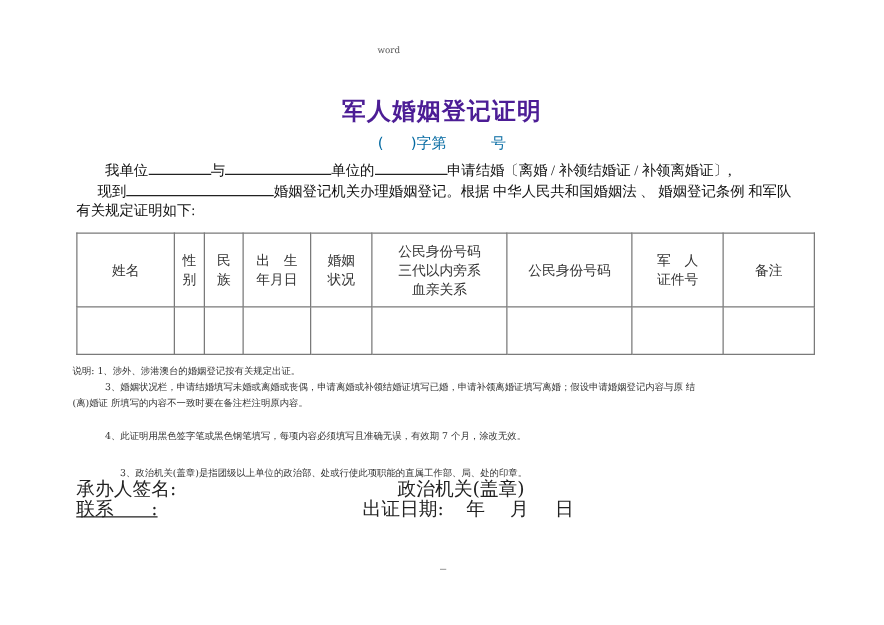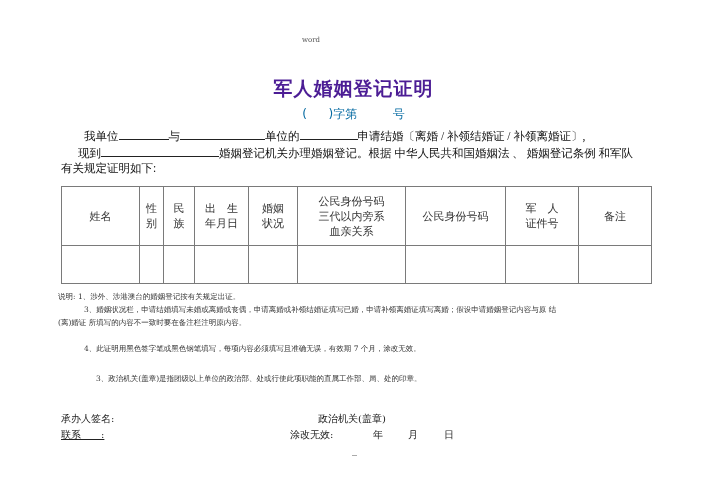--- a/index.html
+++ b/index.html
@@ -11,21 +11,21 @@
            font-family:"DejaVu Sans","Liberation Sans",sans-serif; letter-spacing:1px; color:#4c1d95; }
   .docno { left:0; width:707px; top:106px; text-align:center; font-size:12px;
            font-family:"DejaVu Sans","Liberation Sans",sans-serif; color:#0369a1; }
   .docno span { display:inline-block; }
   .body-line { font-family:Liberation Serif, serif; font-size:11.5px; color:#111; }
   .blank { display:inline-block; border-bottom:1px solid #222; height:11px; vertical-align:baseline; }
   table.form { position:absolute; left:61px; top:186px; border-collapse:collapse; }
   table.form td { border:1px solid #7a7a7a; text-align:center; vertical-align:middle;
                   font-size:11px; color:#333; line-height:15px; padding:0; }
   .notes { left:58px; font-size:7.5px; color:#333; }
-  .sig { font-size:10px; color:#222;margin-top:30px; }
+  .sig { font-size:15px; color:#222; }
   .mark { left:352px; top:455px; width:5px; height:1px; background:#aaa; }
 </style>
 </head>
 <body>
 
 <div class="abs header-word">word</div>
 
 <div class="abs title">军人婚姻登记证明</div>
 
 <div class="abs docno">
@@ -100,18 +100,18 @@
 
 <div class="abs notes" style="top:292px;">说明: 1、涉外、涉港澳台的婚姻登记按有关规定出证。</div>
 <div class="abs notes" style="top:305px; left:84px;">3、婚姻状况栏，申请结婚填写未婚或离婚或丧偶，申请离婚或补领结婚证填写已婚，申请补领离婚证填写离婚；假设申请婚姻登记内容与原 结</div>
 <div class="abs notes" style="top:318px;">(离)婚证 所填写的内容不一致时要在备注栏注明原内容。</div>
 <div class="abs notes" style="top:331px; left:96px;margin-top:43px;">3、政治机关(盖章)是指团级以上单位的政治部、处或行使此项职能的直属工作部、局、处的印章。</div>
 <div class="abs notes" style="top:344px; left:84px;">4、此证明用黑色签字笔或黑色钢笔填写，每项内容必须填写且准确无误，有效期 7 个月，涂改无效。</div>
 
 <div class="abs sig" style="left:61px; top:382px;">承办人签名:</div>
 <div class="abs sig" style="left:61px; top:398px;text-decoration:underline;">联系　　:</div>
 <div class="abs sig" style="left:318px; top:382px;">政治机关(盖章)</div>
-<div class="abs sig" style="left:290px; top:398px;">涂改无效:</div>
+<div class="abs sig" style="left:290px; top:398px;">出证日期:</div>
 <div class="abs sig" style="left:373px; top:398px;">年</div>
 <div class="abs sig" style="left:408px; top:398px;">月</div>
 <div class="abs sig" style="left:444px; top:398px;">日</div>
 
 <div class="abs mark"></div>
 
 </body></html>

